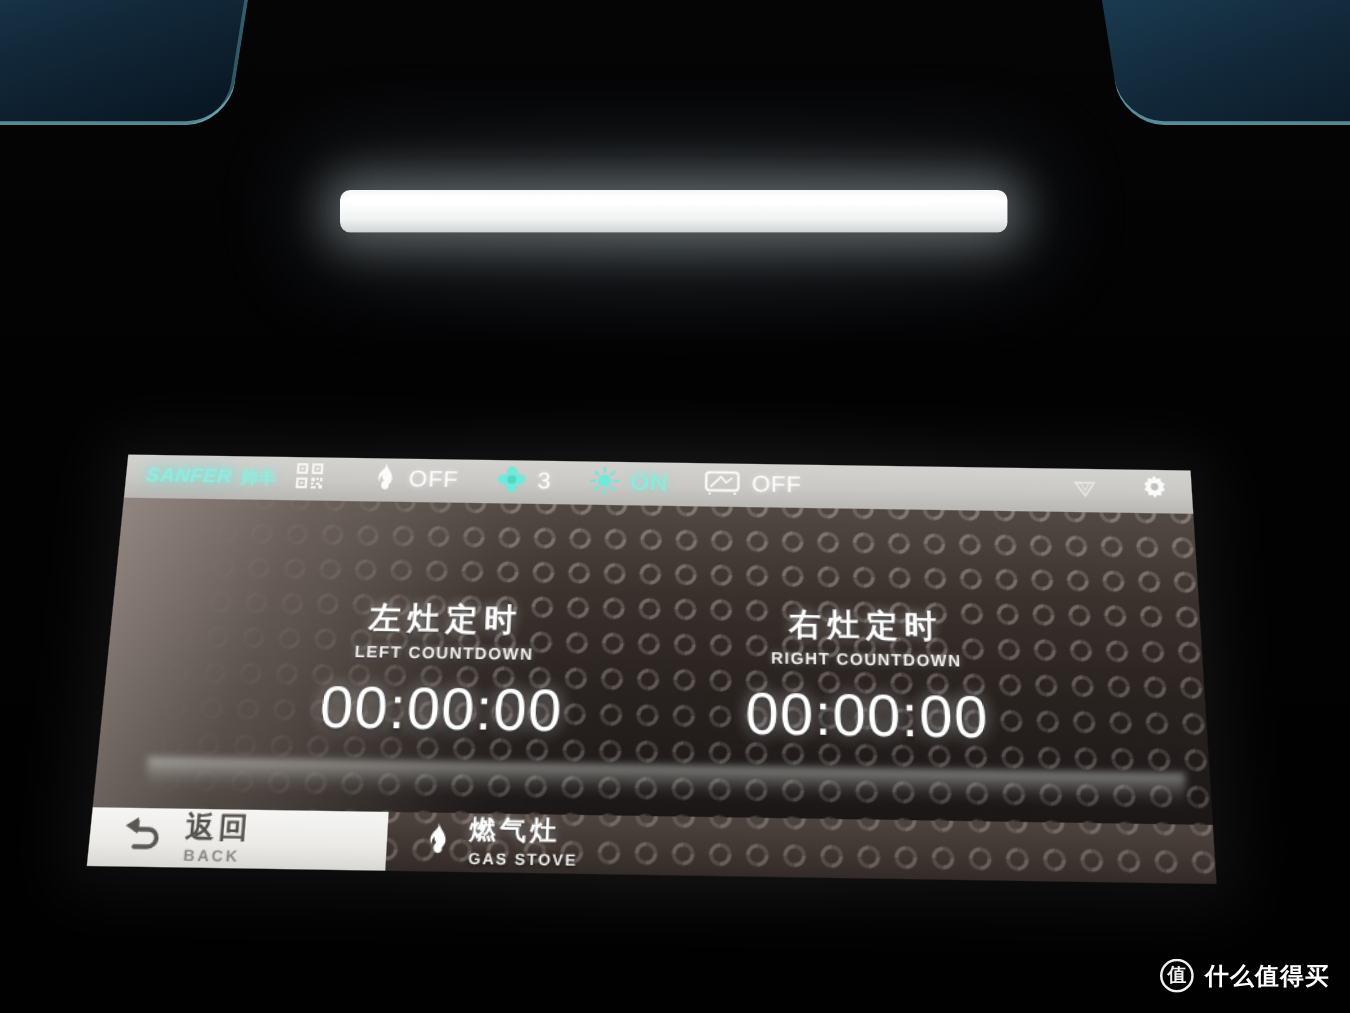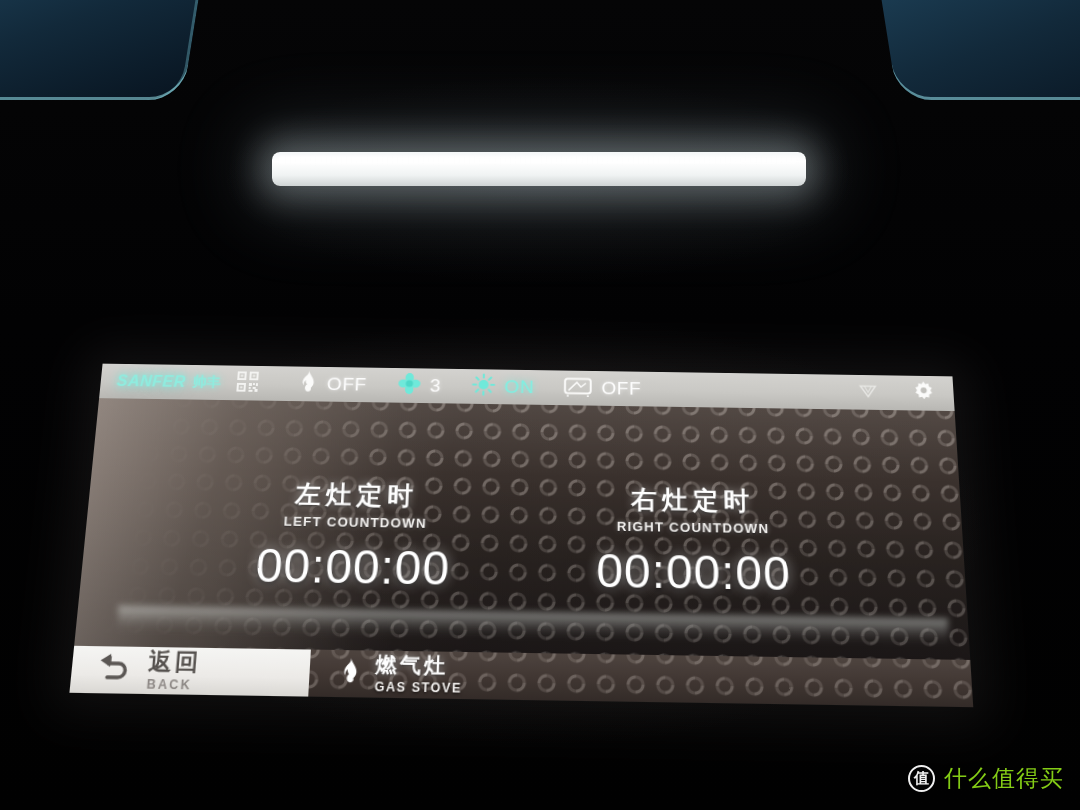--- a/index.html
+++ b/index.html
@@ -166,21 +166,21 @@
   
   #watermark {
     position:absolute; right:16px; bottom:16px;
     display:flex; align-items:center; gap:9px;
   }
   .wm-badge {
     width:27px; height:27px; border-radius:50%;
     border:2px solid #efefef; color:#efefef;
     font-size:15px; font-weight:bold; display:flex; align-items:center; justify-content:center;
   }
-  .wm-text { font-size:23px; font-weight:normal; color:#84cc16; letter-spacing:1px; }
+  .wm-text { font-size:19px; font-weight:bold; color:#ffffff; letter-spacing:1px; }
 </style>
 </head>
 <body>
 
 <div id="stage">
 
   <div class="ambient"></div>
 
   <div class="burner" id="burner-left">
     <div class="plate"></div>

